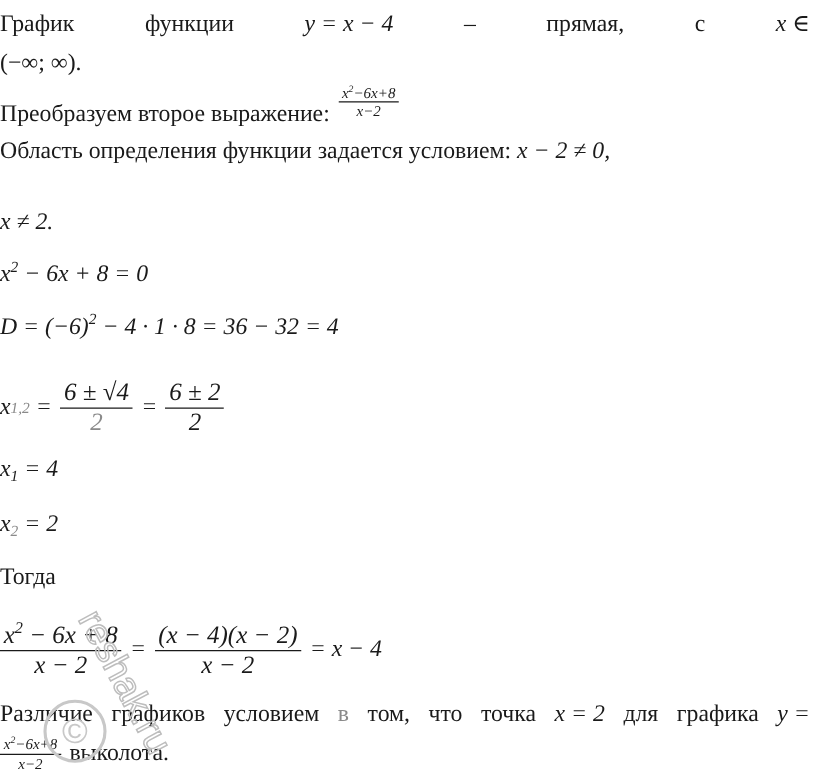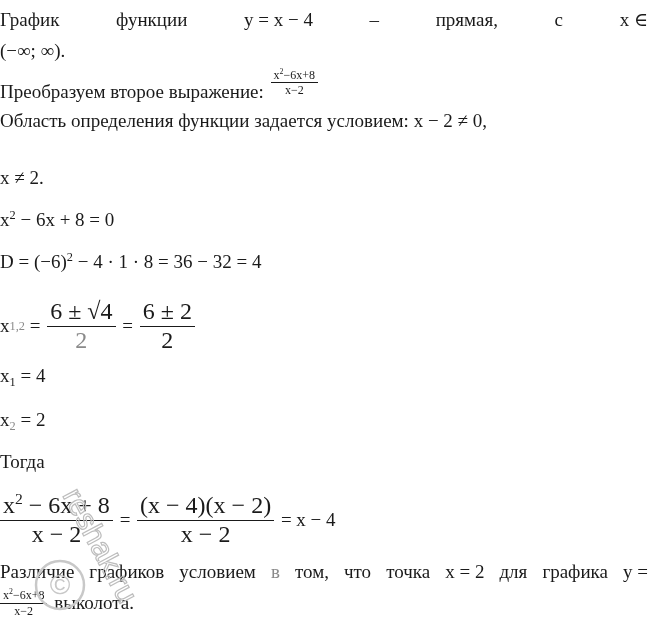--- a/index.html
+++ b/index.html
@@ -1,26 +1,26 @@
 <!DOCTYPE html>
 <html><head>
 <meta charset="utf-8">
 <style>
   html, body { margin:0; padding:0; background:#ffffff; }
   body { width:650px; height:621px; position:relative; overflow:hidden;
          font-family:"Liberation Serif", "DejaVu Serif", serif; color:#1a1a1a; font-size:19px; }
   .line { position:absolute; left:0; white-space:nowrap; line-height:24px; }
-  .m { }
+  .m { font-style:italic; }
   .just { display:flex; justify-content:space-between; width:648px; }
   .frac { display:inline-flex; flex-direction:column; align-items:center; vertical-align:middle; margin:16px 2px; }
   .frac .num, .frac .den { padding:0 3px; line-height:1.15; }
   .frac .bar { align-self:stretch; border-top:1.5px solid #1a1a1a; height:0; }
   .small { font-size:12px; }
   .small .num, .small .den { line-height:1.2; }
-  .big { font-size:24px; }
+  .big { font-size:20px; }
   sup { font-size:0.65em; vertical-align:0.6em; line-height:0; }
   sub { font-size:0.65em; vertical-align:-0.3em; line-height:0; }
   .light { color:#8a8a8a; }
   .watermark { position:absolute; left:22px; top:470px; width:120px; height:150px; pointer-events:none; }
 </style>
 </head>
 <body>
 
 <div class="line just" style="top:8px;">
   <span>График</span>

